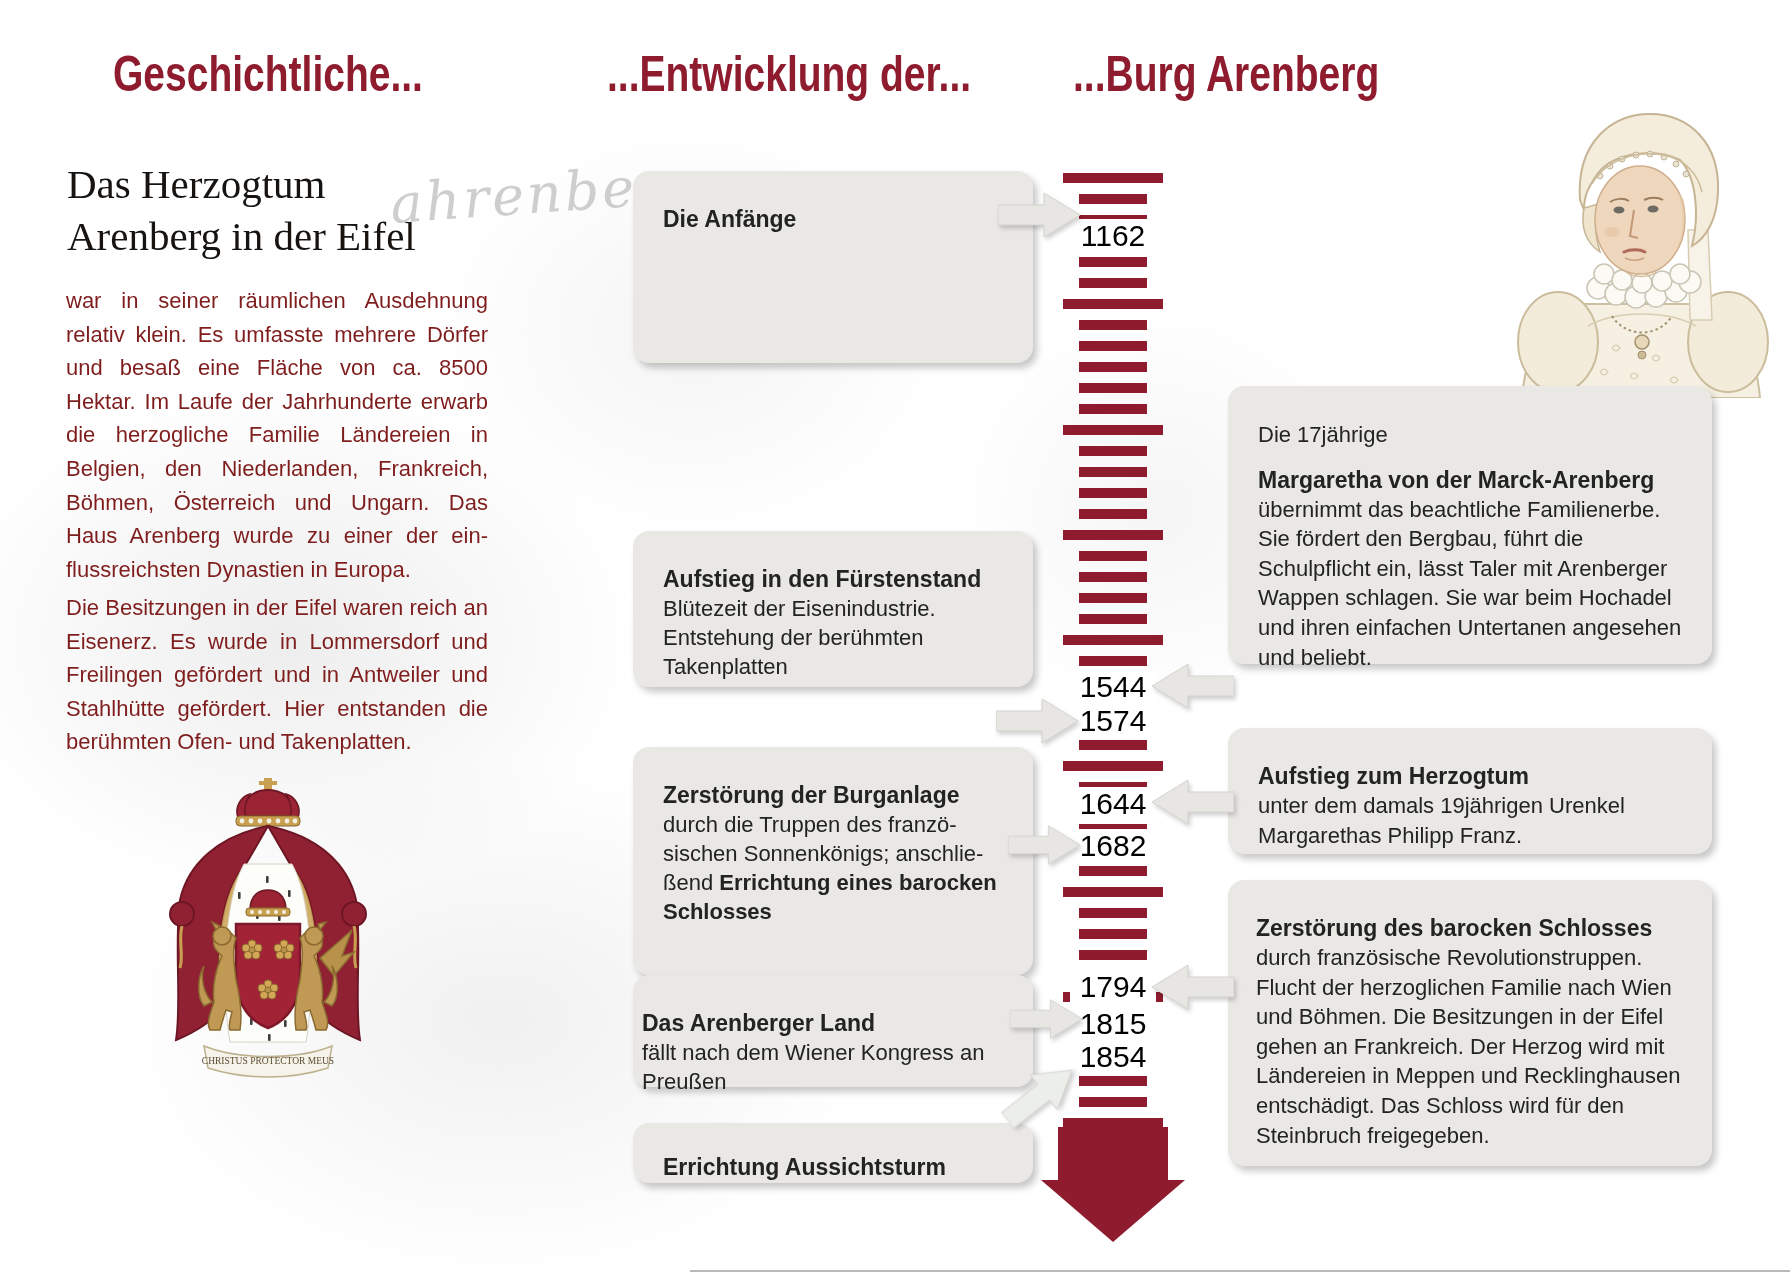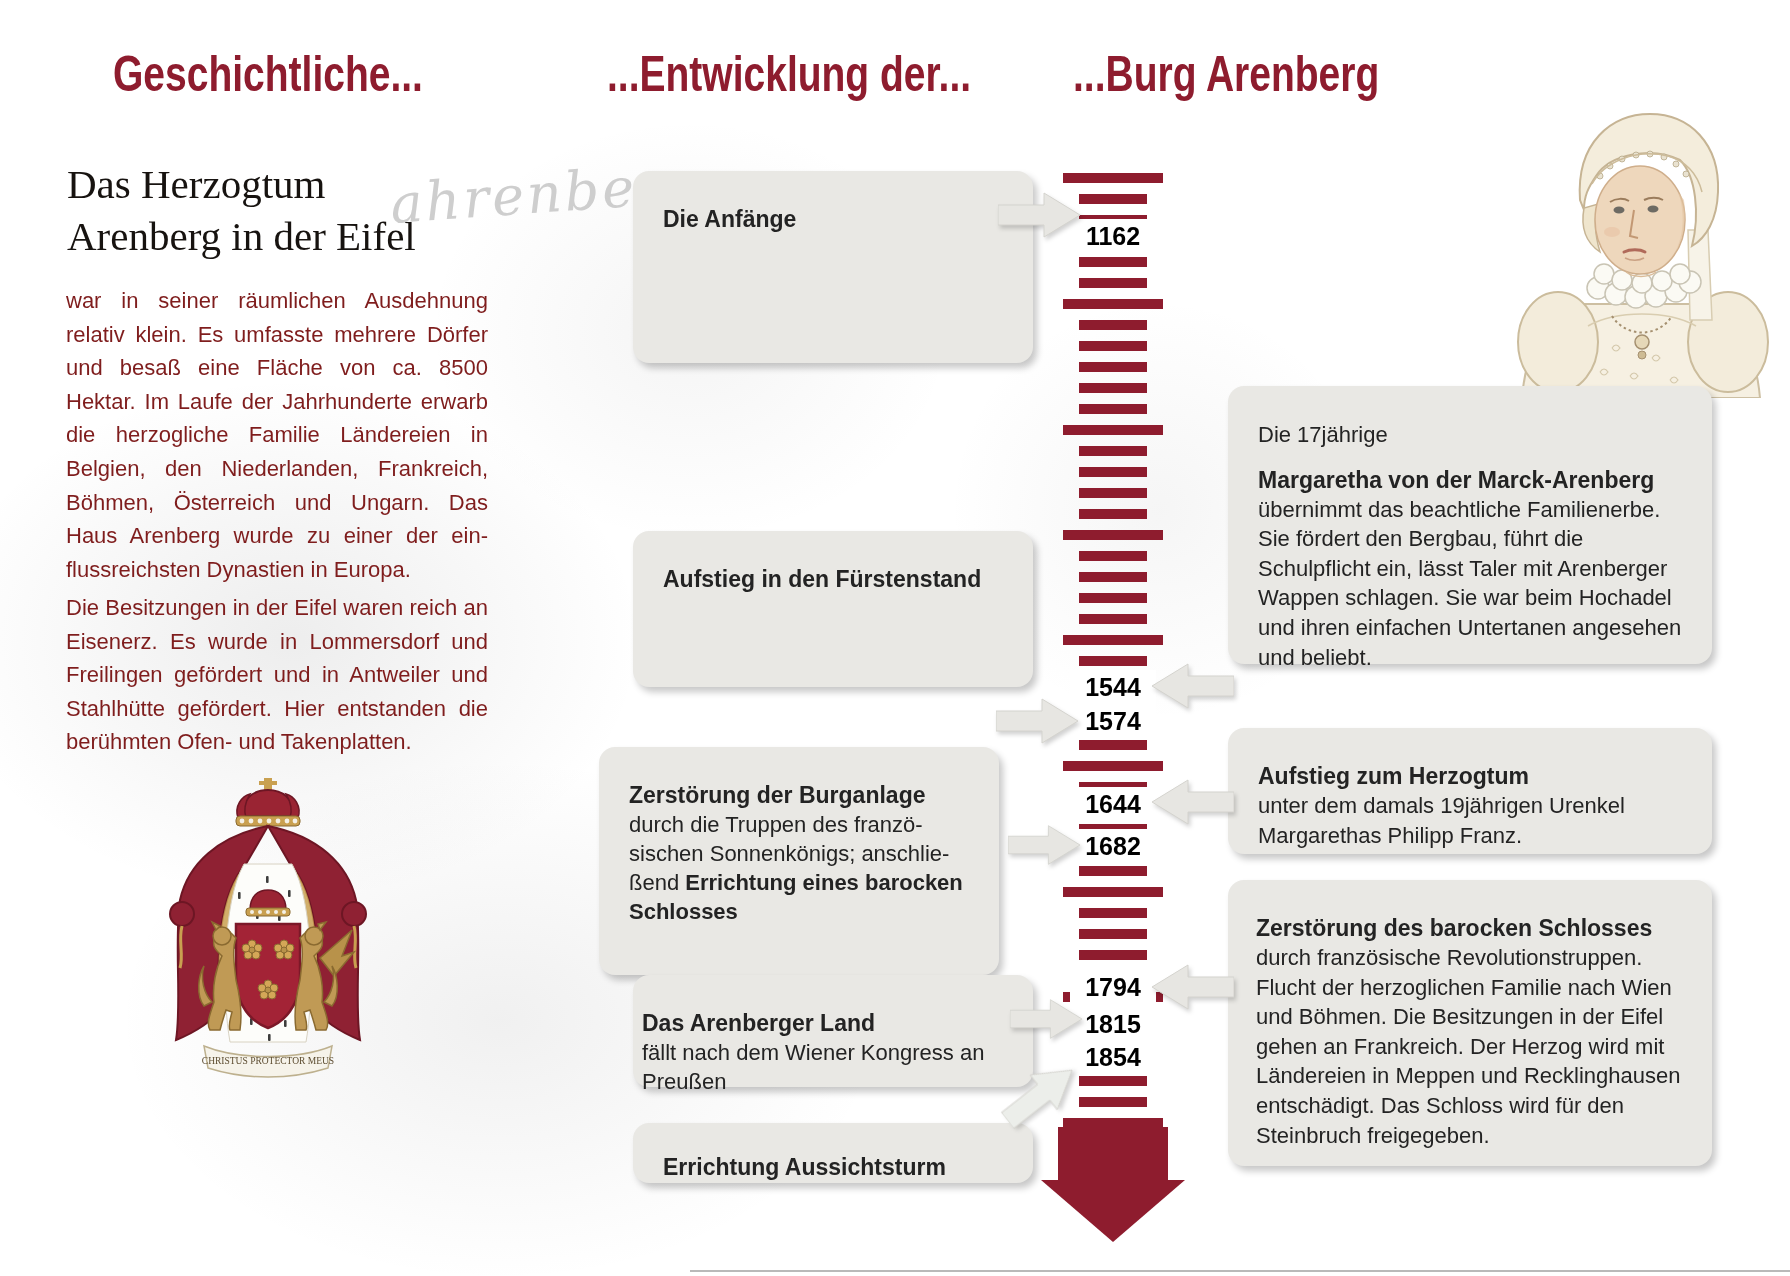--- a/index.html
+++ b/index.html
@@ -57,38 +57,38 @@
   .ebox{
     position:absolute;background:#e9e8e4;border-radius:16px;
     box-shadow:4px 5px 7px rgba(0,0,0,.22);
     padding:18px 26px 16px 30px;box-sizing:border-box;color:#232323;
   }
   .ebox .ttl{font-weight:bold;font-size:23px;line-height:29px;margin-top:16px;}
   .ebox .bdy{font-size:22px;line-height:29px;}
   .ebox .bdy b{font-weight:bold;}
   #box1{left:633px;top:171px;width:400px;height:192px;}
   #box2{left:633px;top:531px;width:400px;height:156px;}
-  #box3{left:599px;top:747px;width:400px;height:228px;}
+  #box3{left:633px;top:747px;width:400px;height:228px;}
   #box4{left:633px;top:975px;width:400px;height:112px;padding-left:9px;}
   #box5{left:633px;top:1123px;width:400px;height:60px;padding-top:14px;}
 
   #boxA{left:1228px;top:386px;width:484px;height:278px;padding-top:34px;}
   #boxB{left:1228px;top:728px;width:484px;height:126px;}
   #boxC{left:1228px;top:880px;width:484px;height:286px;padding-left:28px;}
   .rbx .bdy{font-size:22px;line-height:29.6px;}
 
   
   #timeline-col{
     position:absolute;left:1079px;top:173px;width:68px;height:957px;
     background:repeating-linear-gradient(180deg,#8e1c2e 0px,#8e1c2e 10px,rgba(0,0,0,0) 10px,rgba(0,0,0,0) 21px);
   }
   .tick-long{position:absolute;left:-16px;width:100px;height:10px;background:#8e1c2e;}
   .tl-year{
     position:absolute;left:-9px;width:86px;height:34px;background:#ffffff;
-    text-align:center;font-size:25px;line-height:34px;color:#000;font-weight:bold;
+    text-align:center;font-size:30px;line-height:34px;color:#000;
   }
   #big-arrow-shaft{position:absolute;left:1058px;top:1127px;width:110px;height:54px;background:#8e1c2e;}
   #big-arrow-head{position:absolute;left:1041px;top:1180px;width:0;height:0;
     border-left:72px solid transparent;border-right:72px solid transparent;border-top:62px solid #8e1c2e;}
 
   
   .carrow{position:absolute;filter:drop-shadow(2px 3px 2px rgba(0,0,0,.18));}
   .carrow.left svg{transform:scaleX(-1);}
   #arr-1162{left:998px;top:186px;}
   #arr-1574{left:996px;top:692px;}
@@ -298,20 +298,21 @@
 
     <path d="M134 192 C142 198 156 198 164 192" fill="none" stroke="#d9bb98" stroke-width="1.5"></path>
   </g>
 </svg>
 
 <div id="box1" class="ebox">
   <div class="ttl">Die Anfänge</div>
 </div>
 <div id="box2" class="ebox">
   <div class="ttl">Aufstieg in den Fürstenstand</div>
+  <div class="bdy">Blütezeit der Eisenindustrie. Entstehung der berühmten Takenplatten</div>
 </div>
 <div id="box3" class="ebox">
   <div class="ttl">Zerstörung der Burganlage</div>
   <div class="bdy"><span>durch die Truppen des franzö­sischen Sonnenkönigs; anschlie­ßend </span><b>Errichtung eines barocken Schlosses</b></div>
 </div>
 <div id="box4" class="ebox">
   <div class="ttl">Das Arenberger Land</div>
   <div class="bdy">fällt nach dem  Wiener Kongress an Preußen</div>
 </div>
 <div id="box5" class="ebox">

